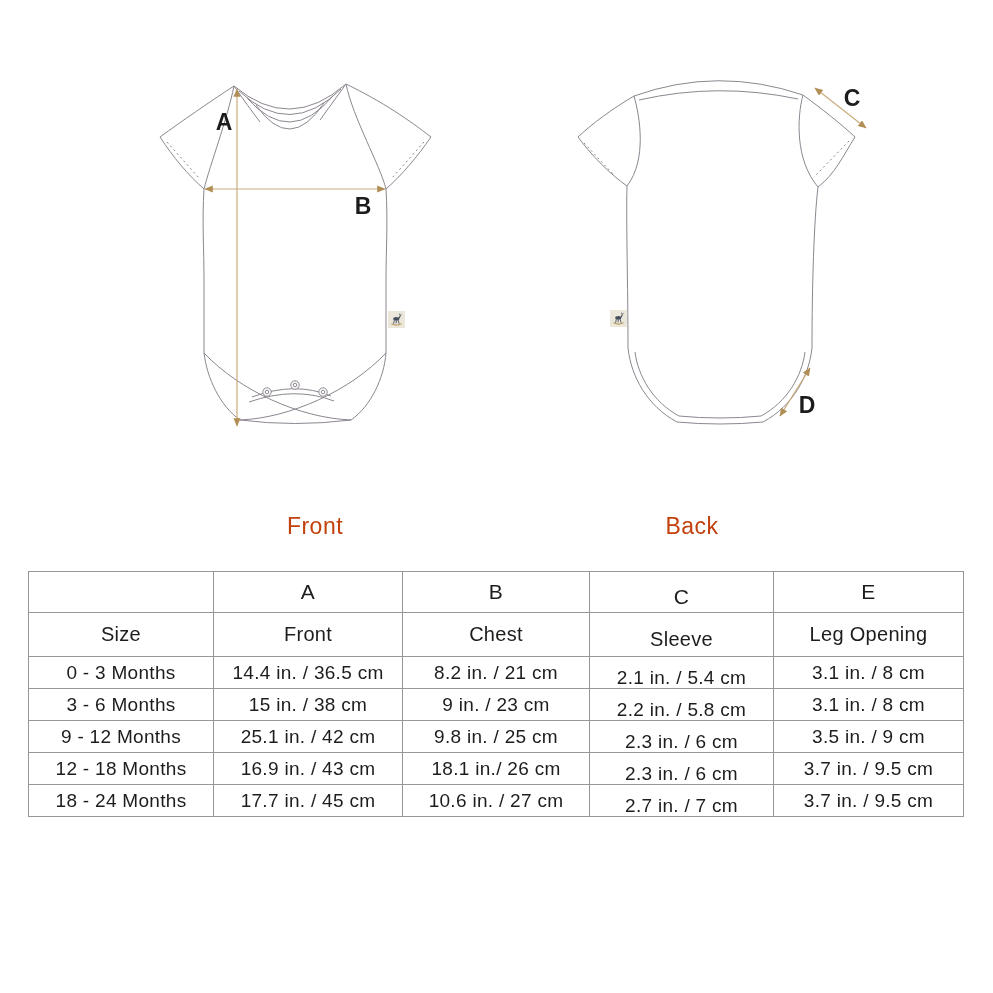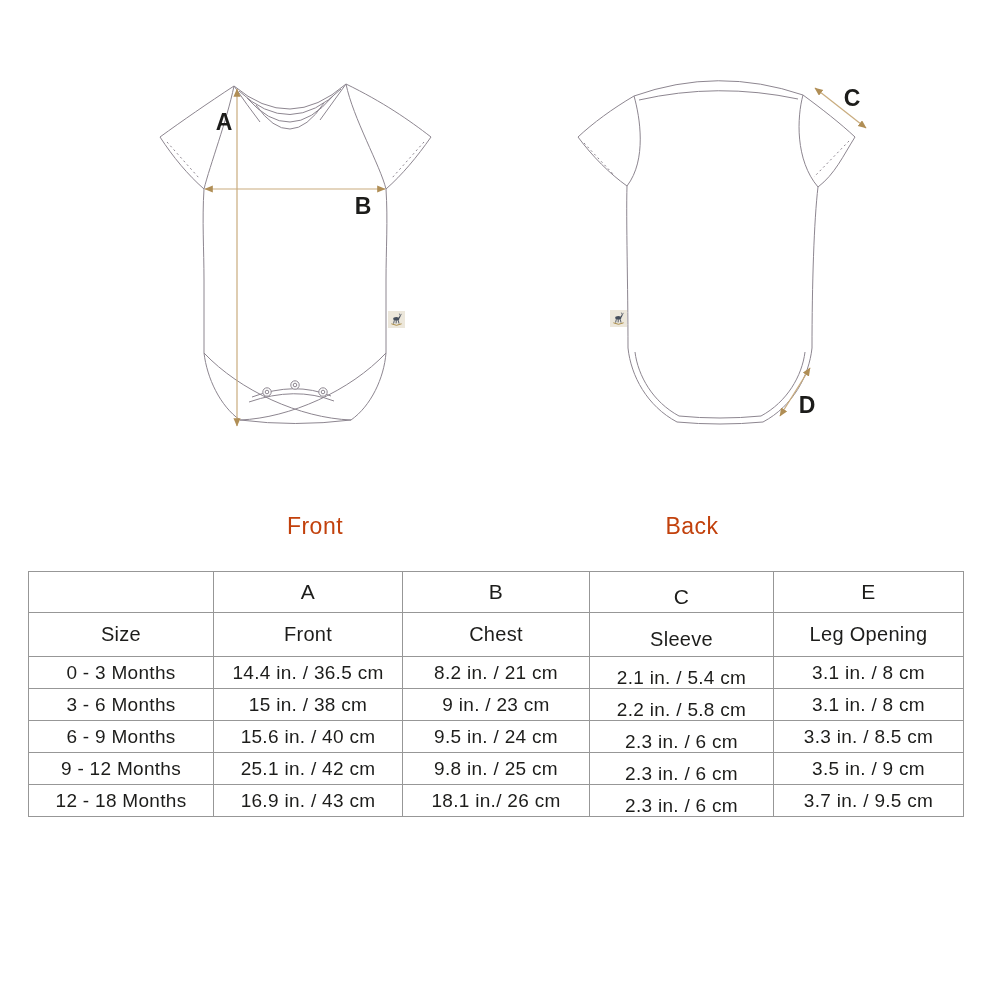--- a/index.html
+++ b/index.html
@@ -150,36 +150,36 @@
       <td><span>3.1 in. / 8 cm</span></td>
     </tr>
     <tr class="r-data">
       <td><span>3 - 6 Months</span></td>
       <td><span>15 in. / 38 cm</span></td>
       <td><span>9 in. / 23 cm</span></td>
       <td><span class="low">2.2 in. / 5.8 cm</span></td>
       <td><span>3.1 in. / 8 cm</span></td>
     </tr>
     <tr class="r-data">
-      <td><span>6 - 9 Months</span></td>
-      <td><span>15.6 in. / 40 cm</span></td>
-      <td><span>9.5 in. / 24 cm</span></td>
-      <td><span class="low">2.3 in. / 6 cm</span></td>
-      <td><span>3.3 in. / 8.5 cm</span></td>
-    </tr>
-    <tr class="r-data">
       <td><span>9 - 12 Months</span></td>
       <td><span>25.1 in. / 42 cm</span></td>
       <td><span>9.8 in. / 25 cm</span></td>
       <td><span class="low">2.3 in. / 6 cm</span></td>
       <td><span>3.5 in. / 9 cm</span></td>
     </tr>
     <tr class="r-data">
       <td><span>12 - 18 Months</span></td>
       <td><span>16.9 in. / 43 cm</span></td>
       <td><span>18.1 in./ 26 cm</span></td>
       <td><span class="low">2.3 in. / 6 cm</span></td>
       <td><span>3.7 in. / 9.5 cm</span></td>
     </tr>
+    <tr class="r-data">
+      <td><span>18 - 24 Months</span></td>
+      <td><span>17.7 in. / 45 cm</span></td>
+      <td><span>10.6 in. / 27 cm</span></td>
+      <td><span class="low">2.7 in. / 7 cm</span></td>
+      <td><span>3.7 in. / 9.5 cm</span></td>
+    </tr>
   </tbody>
     </table>
 
 </div>
 
 </body></html>

